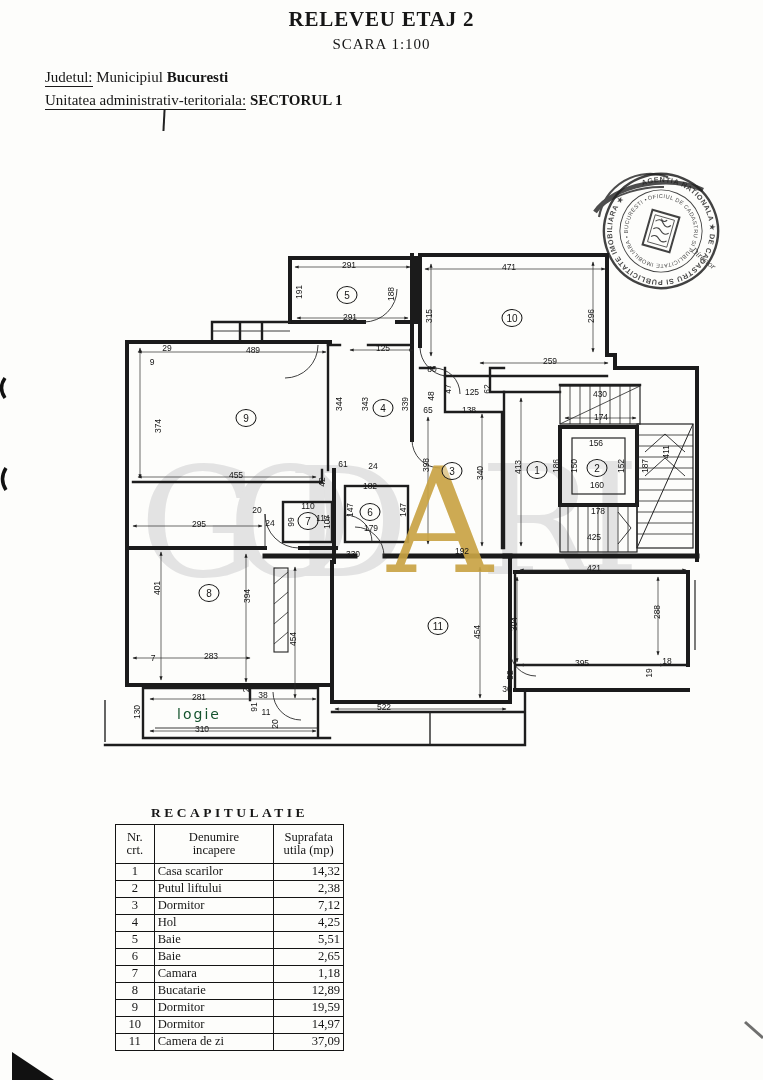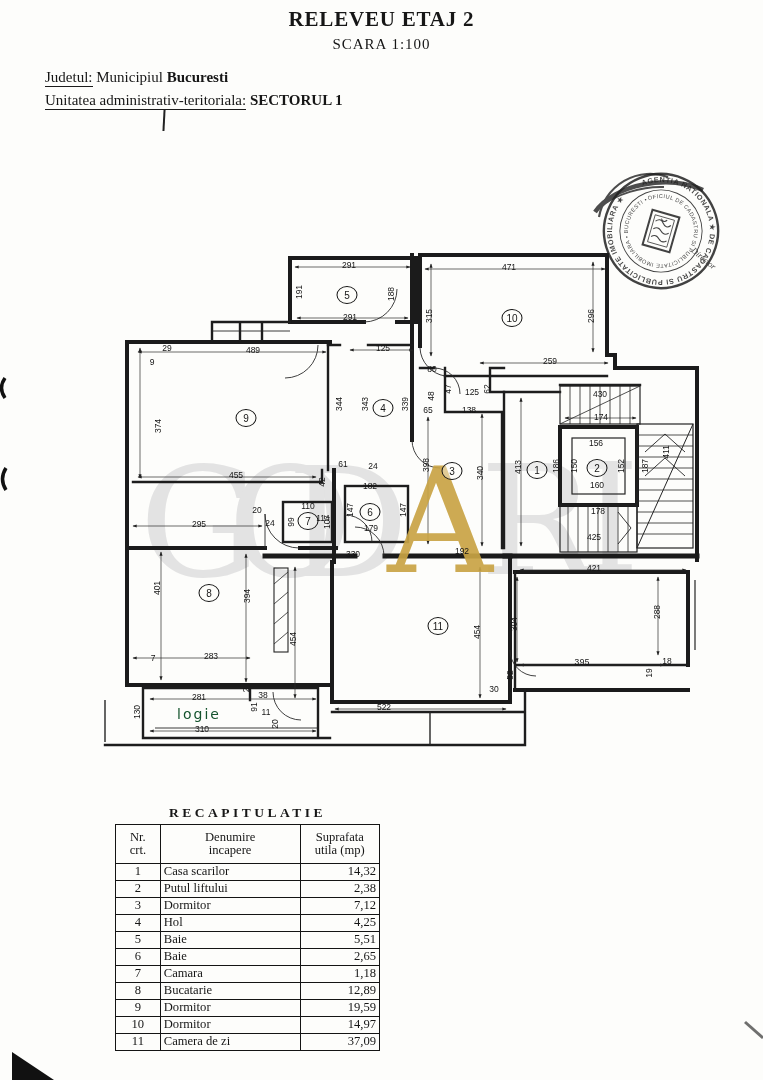--- a/index.html
+++ b/index.html
@@ -37,21 +37,21 @@
     position:absolute;min-width:15px;height:16px;padding:0 2px;border:1.4px solid #141414;
     border-radius:50%;display:flex;align-items:center;justify-content:center;
     font-family:"Liberation Sans",sans-serif;font-size:10px;
     transform:translate(-50%,-50%);box-sizing:content-box;background:rgba(253,253,251,.4)
   }
   .plan-text{
     position:absolute;font-family:"DejaVu Sans",sans-serif;font-size:14px;
     letter-spacing:2px;color:#14532d;transform:translate(-50%,-50%);
   }
   
-  #recap{position:absolute;left:115px;top:805px;width:265px;z-index:6}
+  #recap{position:absolute;left:115px;top:805px;width:229px;z-index:6}
   .recap-title{text-align:center;font-weight:bold;font-size:13.5px;letter-spacing:3.5px;margin:0 0 3px 0}
   #recap table{border-collapse:collapse;width:100%;font-size:12.6px}
   #recap td{border:1.6px solid #141414;padding:0 3px;height:16px;line-height:1.05;vertical-align:middle}
   #recap .hdr td{text-align:center;height:38px}
   #recap .c-nr{width:33px;text-align:center}
   #recap .c-name{width:118px}
   #recap .c-val{width:64px;text-align:right}
 </style>
 </head>
 <body>
@@ -272,34 +272,34 @@
     <span class="dim" style="left: 199px; top: 524px;">295</span>
     <span class="dim" style="left: 353px; top: 554px;">330</span>
     <span class="dim" style="left: 455px; top: 551px; margin-left: 7px;">192</span>
     <span class="dim rot" style="left: 157px; top: 588px;">401</span>
     <span class="dim rot" style="left: 247px; top: 596px;">394</span>
     <span class="dim" style="left: 211px; top: 656px;">283</span>
     <span class="dim" style="left: 153px; top: 658px;">7</span>
     <span class="dim rot" style="left: 293px; top: 639px;">454</span>
     <span class="dim rot" style="left: 477px; top: 632px;">454</span>
     <span class="dim rot" style="left: 514px; top: 624px;">304</span>
-    <span class="dim" style="left: 494px; top: 653px; margin-top: 36px;">30</span>
+    <span class="dim" style="left: 507px; top: 653px; margin-top: 36px;">30</span>
     <span class="dim rot" style="left: 510px; top: 675px;">52</span>
     <span class="dim" style="left: 384px; top: 707px;">522</span>
     <span class="dim" style="left: 199px; top: 697px;">281</span>
     <span class="dim rot" style="left: 137px; top: 712px;">130</span>
     <span class="dim" style="left: 202px; top: 729px;">310</span>
     <span class="dim rot" style="left: 254px; top: 707px;">91</span>
     <span class="dim" style="left: 263px; top: 695px;">38</span>
     <span class="dim" style="left: 266px; top: 712px;">11</span>
     <span class="dim rot" style="left: 246px; top: 690px;">2</span>
     <span class="dim rot" style="left: 275px; top: 724px;">20</span>
     <span class="dim" style="left: 594px; top: 568px;">421</span>
     <span class="dim rot" style="left: 657px; top: 612px;">288</span>
-    <span class="dim" style="left: 582px; top: 663px; font-family: Liberation Mono, monospace;">395</span>
+    <span class="dim" style="left: 582px; top: 663px;">395</span>
     <span class="dim" style="left: 667px; top: 661px;">18</span>
     <span class="dim rot" style="left: 649px; top: 673px;">19</span>
     <span class="plan-text" style="left: 199px; top: 714px;">logie</span>
   </div>
 
 <svg id="stamp-svg" width="763" height="1080" viewBox="0 0 763 1080">
   <defs>
     <path id="ring-out" d="M0,-49 a49,49 0 1 1 -0.01,0 z"></path>
     <path id="ring-in" d="M0,-33 a33,33 0 1 1 -0.01,0 z"></path>
   </defs>

